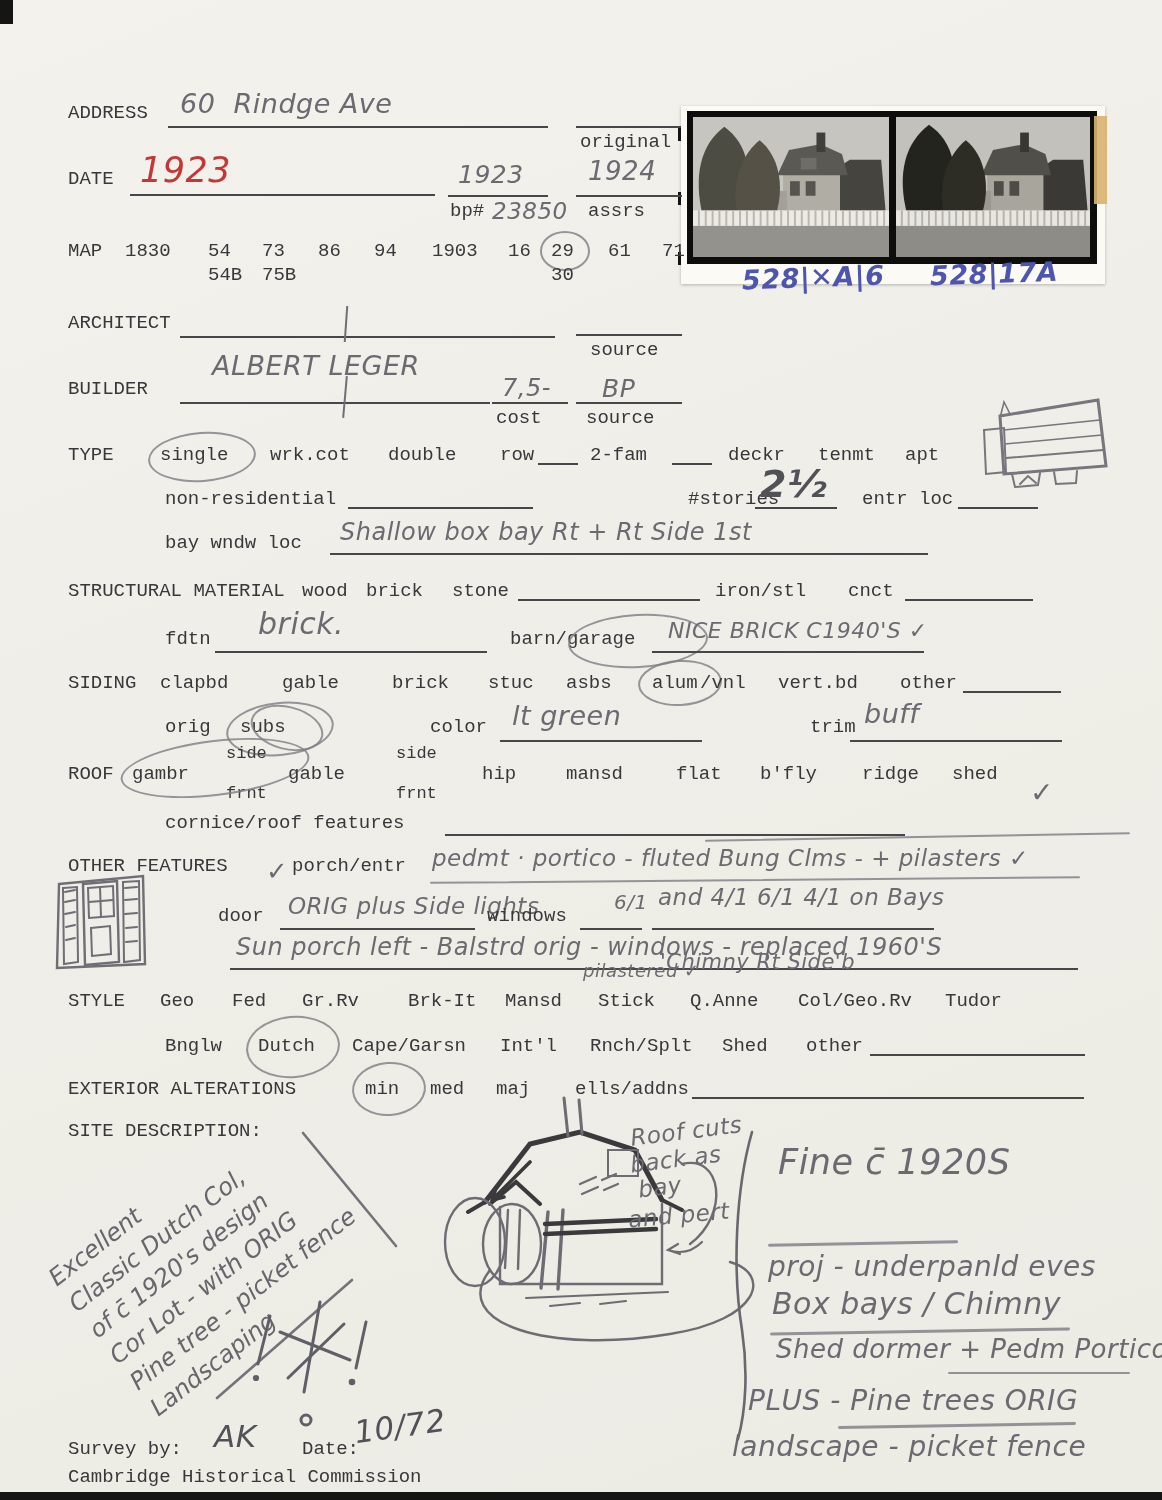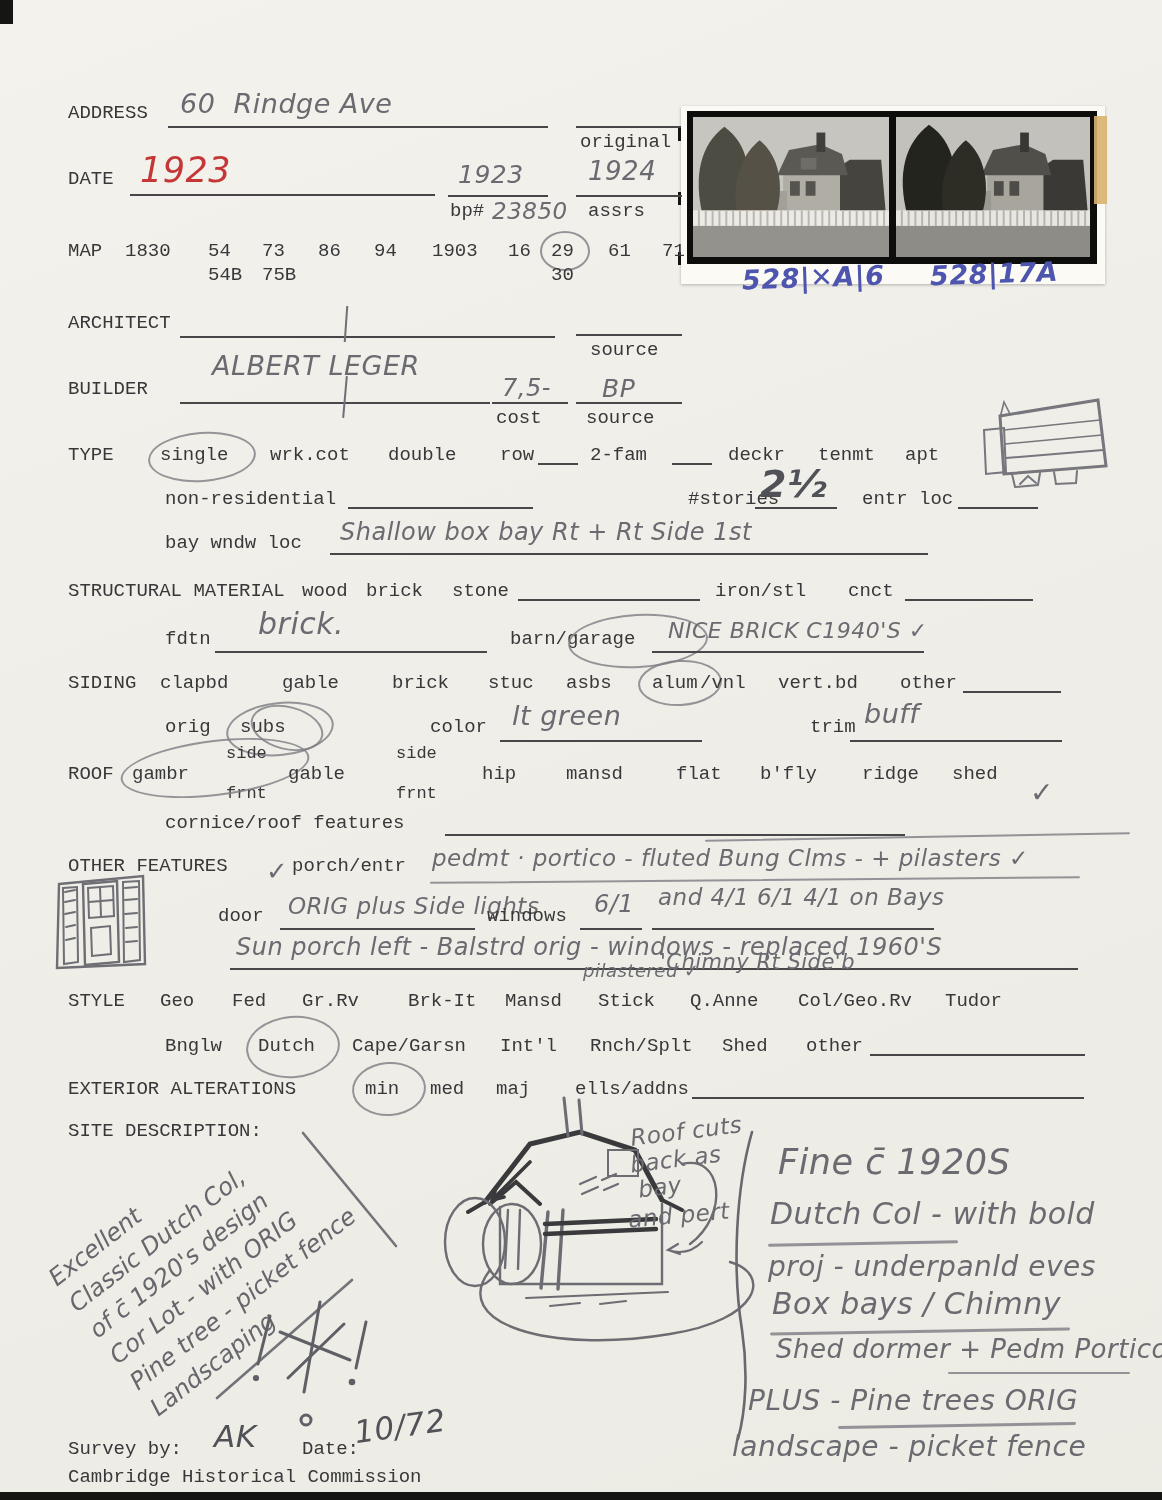--- a/index.html
+++ b/index.html
@@ -258,21 +258,21 @@
       <path d="M36,56 L55,54 L56,82 L37,84 Z"></path>
       <path d="M68,10 L84,9 L85,88 L69,90 Z"></path>
       <path d="M70,16 l12,-1 M70,28 l12,-1 M70,42 l12,-1 M71,56 l11,-1 M71,70 l11,-1"></path>
     </svg>
   </div>
 
   <div class="tw" style="left:218px;top:905px;">door</div>
   <div class="hw" style="left:288px;top:893px;font-size:23px;">ORIG plus Side lights</div>
   <div class="ln" style="left:280px;top:928px;width:195px;"></div>
   <div class="tw" style="left:487px;top:905px;">windows</div>
-  <div class="hw" style="left:594px;top:890px;font-size:24px;">6/1</div>
+  <div class="hw" style="left:614px;top:890px;font-size:20px;">6/1</div>
   <div class="ln" style="left:580px;top:928px;width:62px;"></div>
   <div class="hw" style="left:658px;top:884px;font-size:23px;">and 4/1 6/1 4/1 on Bays</div>
   <div class="ln" style="left:652px;top:928px;width:282px;"></div>
 
   <div class="hw" style="left:236px;top:933px;font-size:24px;">Sun porch left - Balstrd orig - windows - replaced 1960'S</div>
   <div class="ln" style="left:230px;top:968px;width:848px;"></div>
   <div class="hw" style="left:583px;top:960px;font-size:18px;">pilastered ✓</div>
   <div class="hw" style="left:660px;top:950px;font-size:21px;">'Chimny Rt Side'b</div>
 
   <div class="tw" style="left:68px;top:990px;">STYLE</div>
@@ -361,21 +361,20 @@
   <div class="hw" style="left:638px;top:1174px;font-size:23px;transform:rotate(-7deg);">bay</div>
   <div class="hw" style="left:628px;top:1202px;font-size:23px;transform:rotate(-5deg);">and pert</div>
 
   <div class="sk" style="left:728px;top:1128px;">
     <svg width="40" height="315" viewBox="0 0 40 315" fill="none" stroke="#68686e" stroke-width="2.6" stroke-linecap="round">
       <path d="M24,4 C8,60 4,140 14,202 C20,242 18,282 10,311"></path>
     </svg>
   </div>
 
   <div class="hw" style="left:778px;top:1142px;font-size:35px;">Fine c̄ 1920S</div>
-  <div class="hw" style="left:770px;top:1196px;font-size:30px;">Dutch Col - with bold</div>
   <div class="pln" style="left:768px;top:1242px;width:190px;height:3px;transform:rotate(-1deg);"></div>
   <div class="hw" style="left:768px;top:1250px;font-size:28px;">proj - underpanld eves</div>
   <div class="hw" style="left:772px;top:1286px;font-size:30px;">Box bays / Chimny</div>
   <div class="pln" style="left:770px;top:1330px;width:300px;height:3px;transform:rotate(-1deg);"></div>
   <div class="hw" style="left:776px;top:1334px;font-size:26px;">Shed dormer + Pedm Portico</div>
   <div class="pln" style="left:948px;top:1372px;width:182px;"></div>
   <div class="hw" style="left:748px;top:1384px;font-size:28px;">PLUS - Pine trees ORIG</div>
   <div class="pln" style="left:838px;top:1424px;width:238px;height:3px;transform:rotate(-1deg);"></div>
   <div class="hw" style="left:732px;top:1430px;font-size:28px;">landscape - picket fence</div>
 

